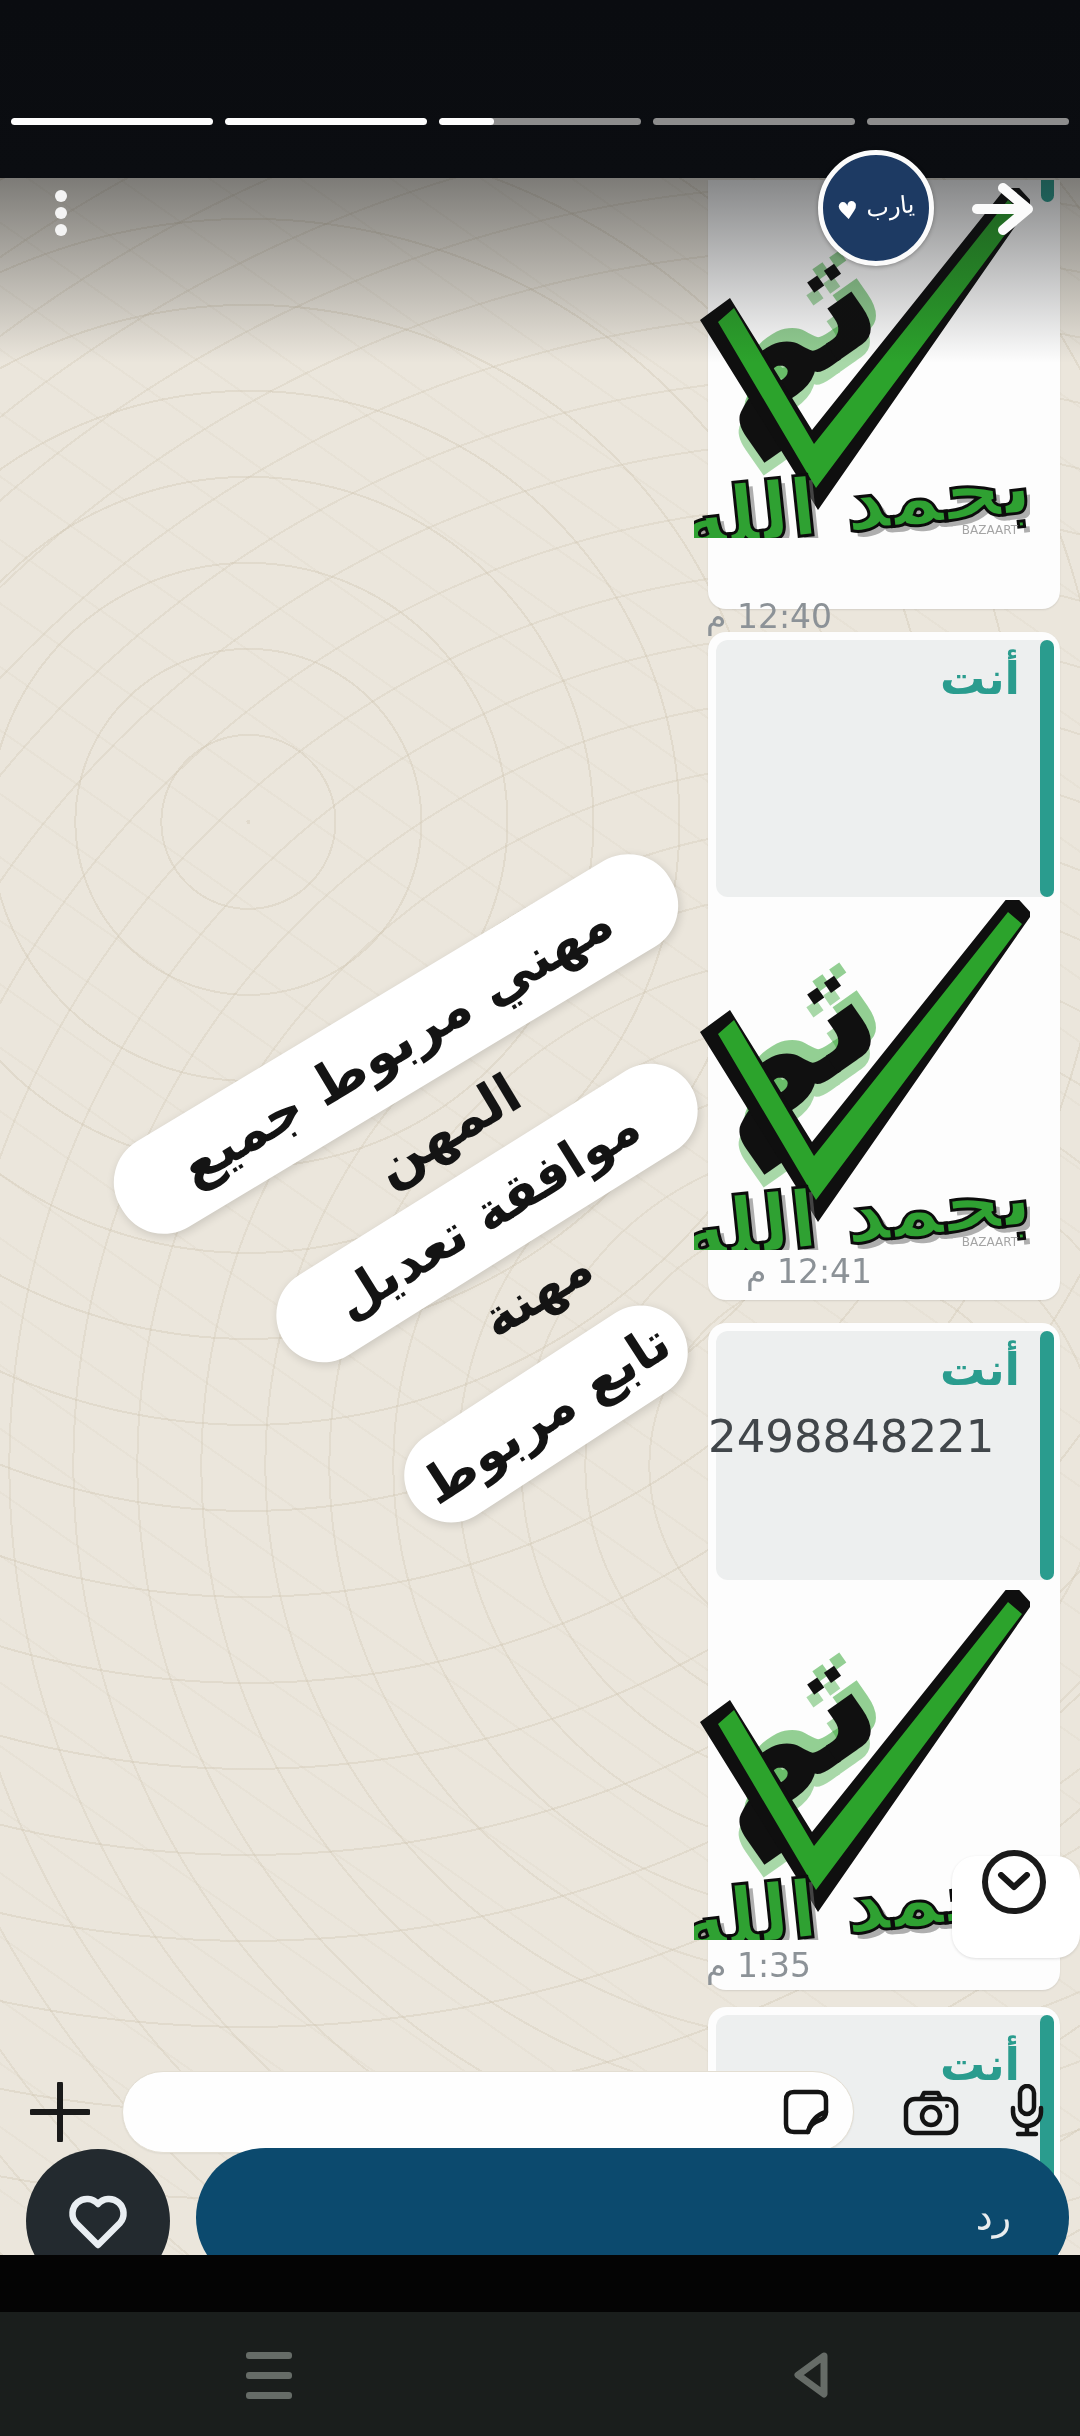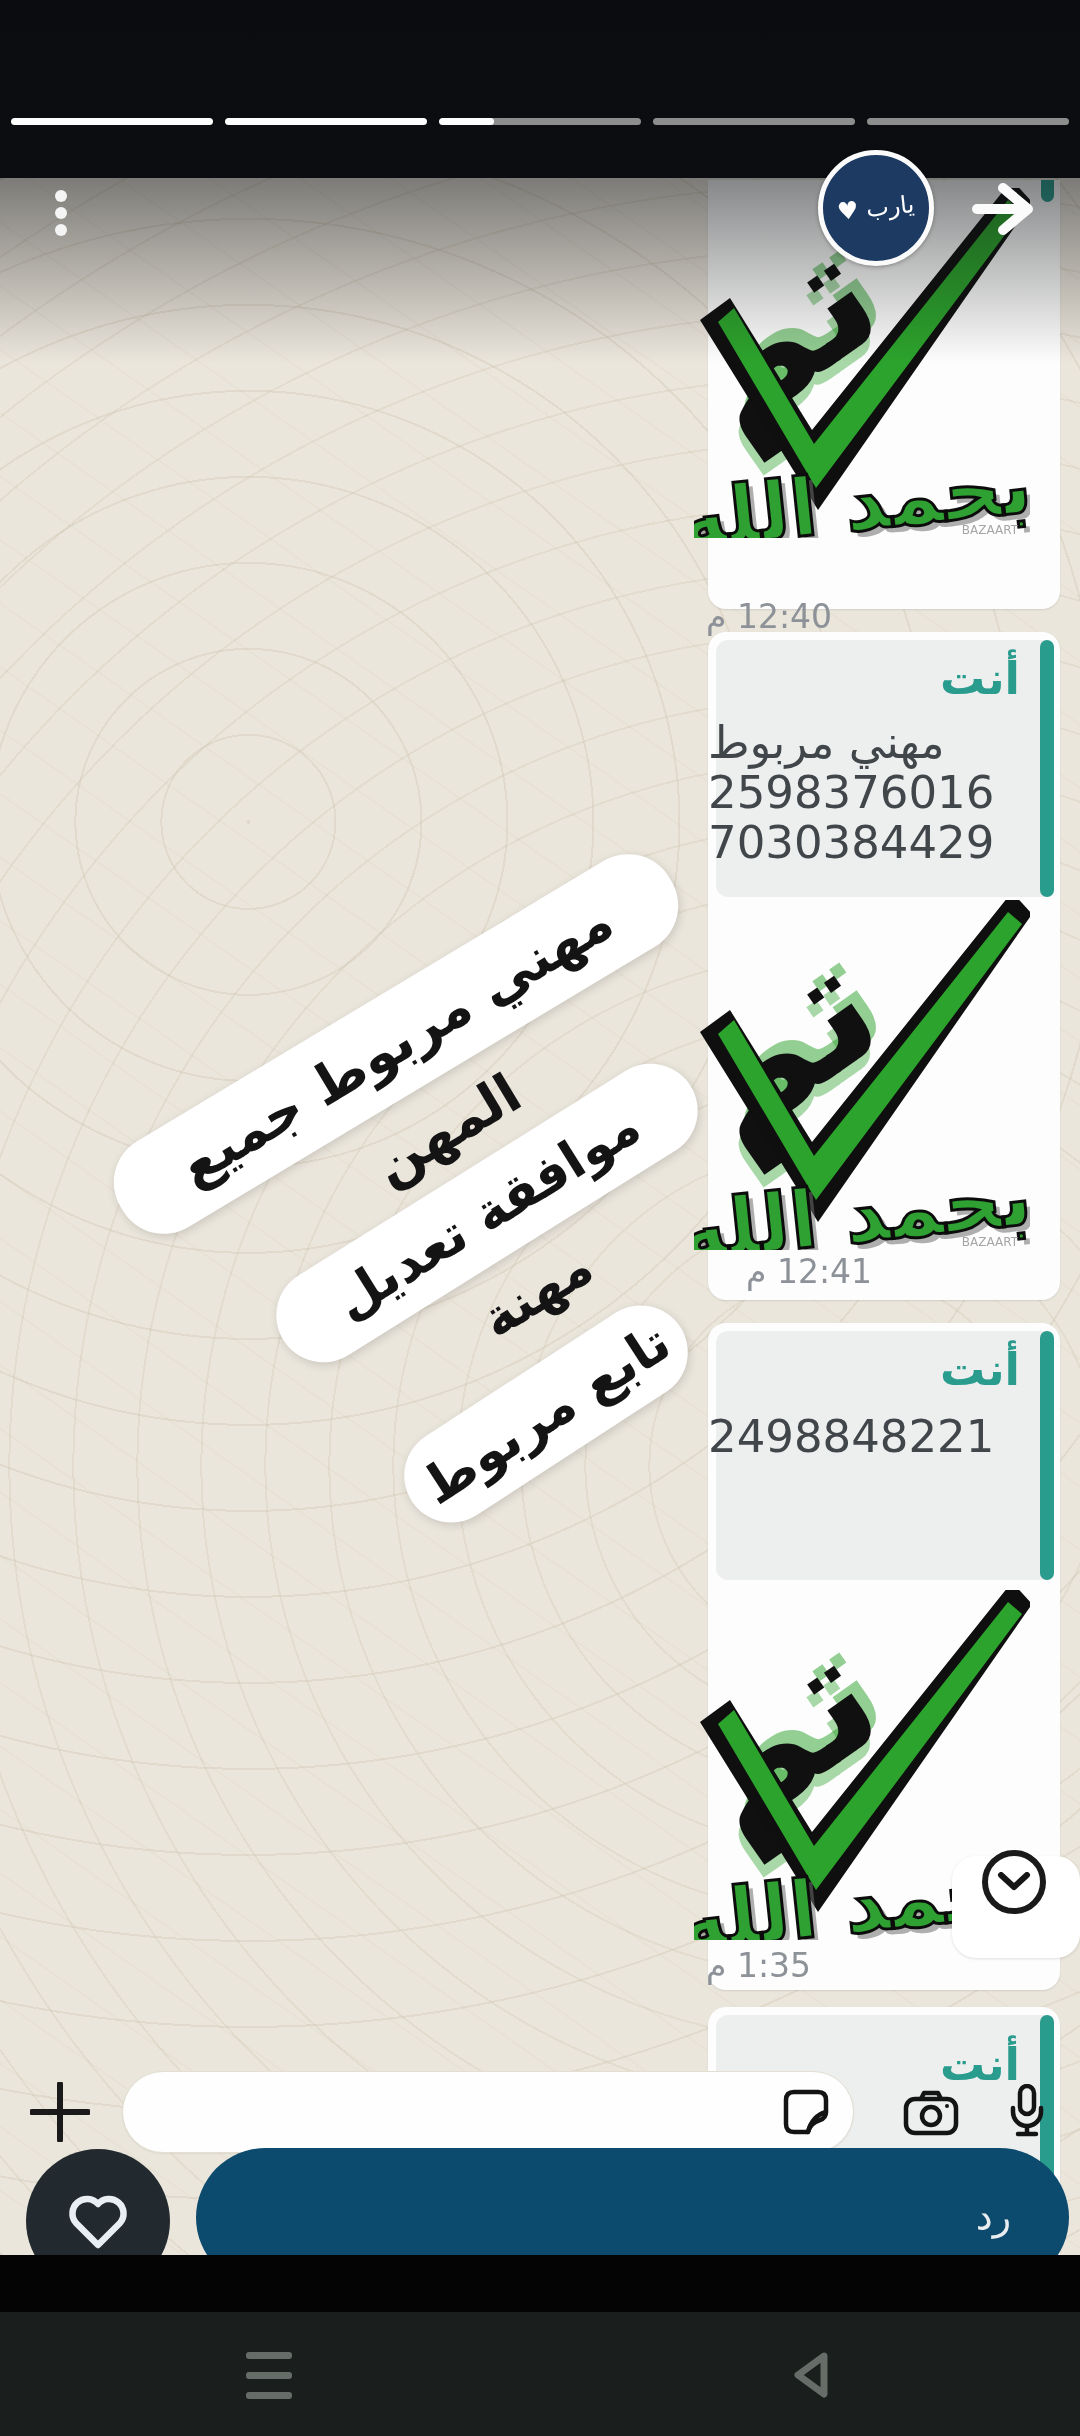--- a/index.html
+++ b/index.html
@@ -115,21 +115,20 @@
         <use href="#checkart"></use>
       </svg>
     <div class="msg-time rtl" style="left:706px;top:390px;margin-top:29px;">12:40 م</div>
 
     <div class="bubble" style="top:454px;height:668px;">
       <div class="quote" style="left:8px;top:8px;width:338px;height:257px;">
         <div class="bar"></div>
         <div class="quote-title rtl">أنت</div>
       </div>
     </div>
-    <div class="qlines" style="left:708px;top:540px;"><span>مهني مربوط</span><br><span>2598376016</span><br><span>7030384429</span></div>
     <svg class="abs" style="left:694px;top:722px;" width="336" height="350" viewBox="0 0 336 350">
         <use href="#checkart"></use>
       </svg>
     <div class="msg-time rtl" style="left:746px;top:1074px;">12:41 م</div>
 
     <div class="bubble" style="top:1145px;height:667px;">
       <div class="quote" style="left:8px;top:8px;width:338px;height:249px;">
         <div class="bar"></div>
         <div class="quote-title rtl">أنت</div>
       </div>

